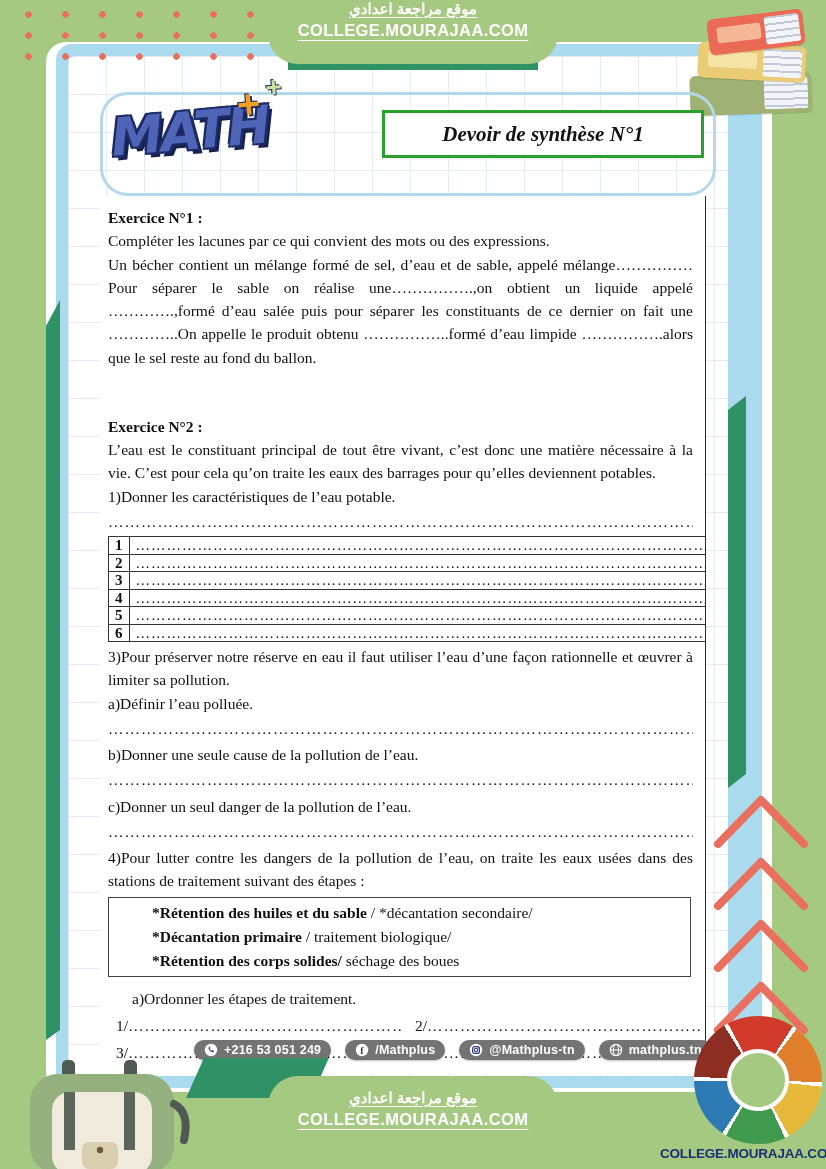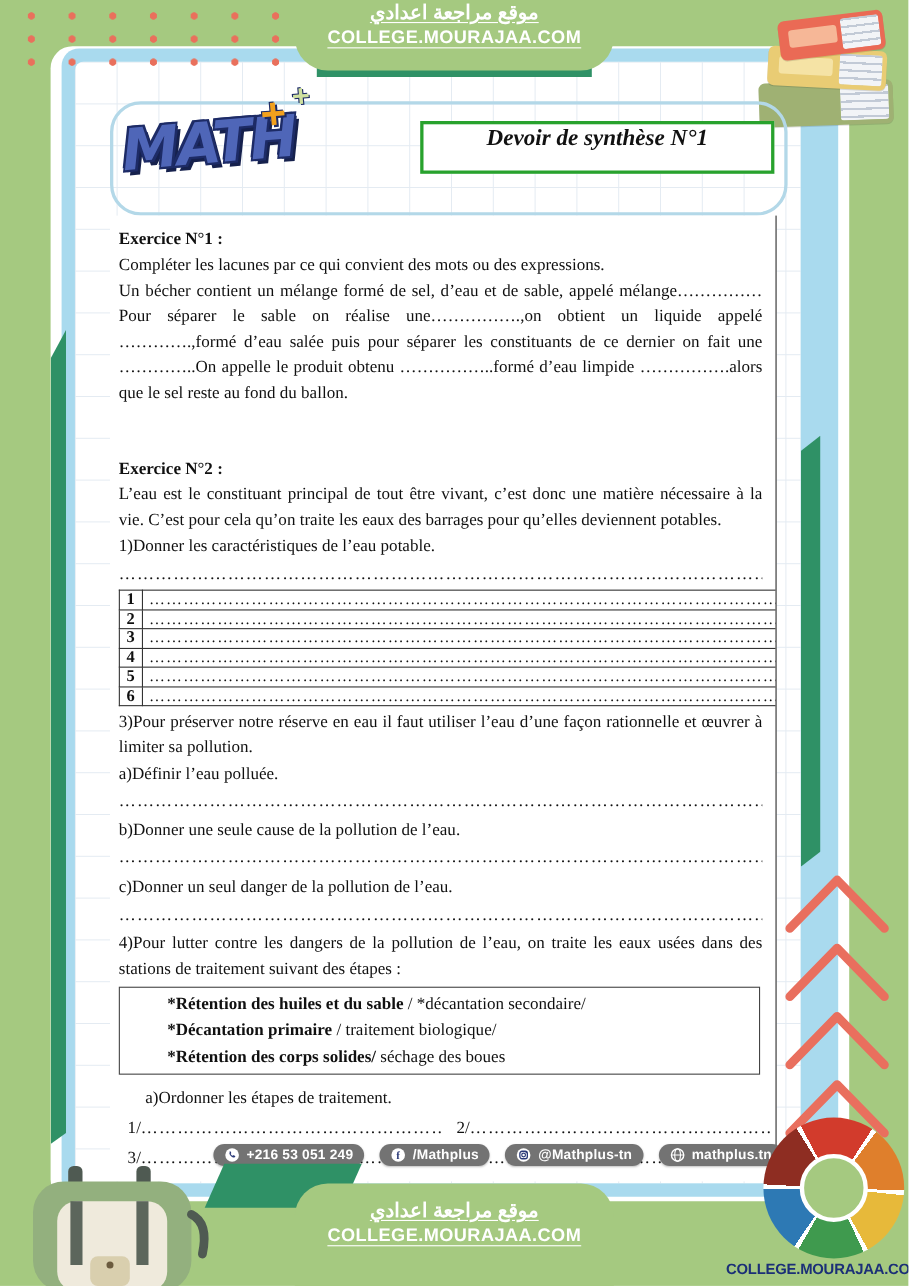--- a/index.html
+++ b/index.html
@@ -21,21 +21,21 @@
   .dots-tl{position:absolute;left:6px;top:2px;width:374px;height:58px;
         background-image:radial-gradient(circle,#e9705c 3px,transparent 3.6px);
         background-size:37px 21px;background-position:4px 2px;}
 
   
   .banner-strip-top{position:absolute;left:288px;top:44px;width:250px;height:26px;background:#2f9166;}
   .banner-top{position:absolute;left:268px;top:-8px;width:290px;height:72px;background:#a5c980;
         border-radius:0 0 30px 30px;text-align:center;padding-top:8px;box-sizing:border-box;}
   .banner-bottom{position:absolute;left:268px;top:1076px;width:290px;height:93px;background:#a5c980;
         border-radius:30px 30px 0 0;text-align:center;padding-top:13px;box-sizing:border-box;}
-  .banner-arabic{display:block;color:#fff;font-weight:bold;font-size:18px;text-decoration:underline;
+  .banner-arabic{display:block;color:#fff;font-weight:bold;font-size:15px;text-decoration:underline;
         text-underline-offset:3px;direction:rtl;}
   .banner-domain{display:block;color:#fff;font-weight:bold;font-size:16.5px;letter-spacing:.4px;
         text-decoration:underline;text-underline-offset:4px;margin-top:3px;}
   .skew-accent{position:absolute;left:195px;top:1058px;width:125px;height:40px;background:#2f9166;transform:skewX(-24deg);}
 
   
   .books{position:absolute;left:692px;top:6px;width:134px;height:112px;}
   .book{position:absolute;border-radius:6px;box-shadow:0 1px 0 rgba(0,0,0,.12);}
   .book .pages{position:absolute;right:4px;top:4px;bottom:4px;width:36%;background:#f2f4f7;border-radius:3px;
         background-image:repeating-linear-gradient(#c2cad6 0 2px, transparent 2px 7px);}
@@ -48,21 +48,21 @@
   .header-frame{position:absolute;left:100px;top:92px;width:610px;height:98px;border:3px solid #b3d8e8;border-radius:28px;}
   .mathlogo{position:absolute;left:112px;top:104px;width:180px;height:80px;transform:rotate(-5deg);}
   .mathlogo .word{font-family:"DejaVu Sans", sans-serif;font-style:italic;font-weight:bold;font-size:52px;line-height:1;
         color:#4f66b8;text-shadow:2px 2px 0 #1d2b66,-2px 2px 0 #1d2b66,2px -2px 0 #1d2b66,-2px -2px 0 #1d2b66,4px 5px 0 #16214d;
         letter-spacing:-2px;}
   .mathlogo .plus1{position:absolute;left:128px;top:-18px;font-size:40px;font-weight:bold;color:#f2a01d;
         text-shadow:2px 2px 0 #1d2b66,-1px -1px 0 #1d2b66;}
   .mathlogo .plus2{position:absolute;left:158px;top:-26px;font-size:28px;font-weight:bold;color:#cfe0a0;
         text-shadow:1px 1px 0 #1d2b66,-1px -1px 0 #1d2b66;}
   .title-box{position:absolute;left:382px;top:110px;width:316px;height:42px;background:#fff;border:3px solid #28a22d;
-        display:flex;justify-content:center;}
+        display:flex;align-items:center;justify-content:center;}
   .title-box span{font-family:"Liberation Serif", serif;font-style:italic;font-weight:bold;font-size:21px;color:#111;}
 
   
   .scan{position:absolute;left:100px;top:196px;width:606px;height:878px;background:#ffffff;border-right:1.6px solid #2c2c2c;
         box-sizing:border-box;padding:10px 12px 0 8px;overflow:hidden;
         font-family:"Liberation Serif", serif;font-size:15.5px;line-height:1.5;color:#101010;}
   .exo-h{font-weight:bold;margin:0;}
   .para{margin:0;text-align:justify;}
   .q{margin:0;}
   .dotline{white-space:nowrap;overflow:hidden;letter-spacing:1px;margin:2px 0 3px 0;}

